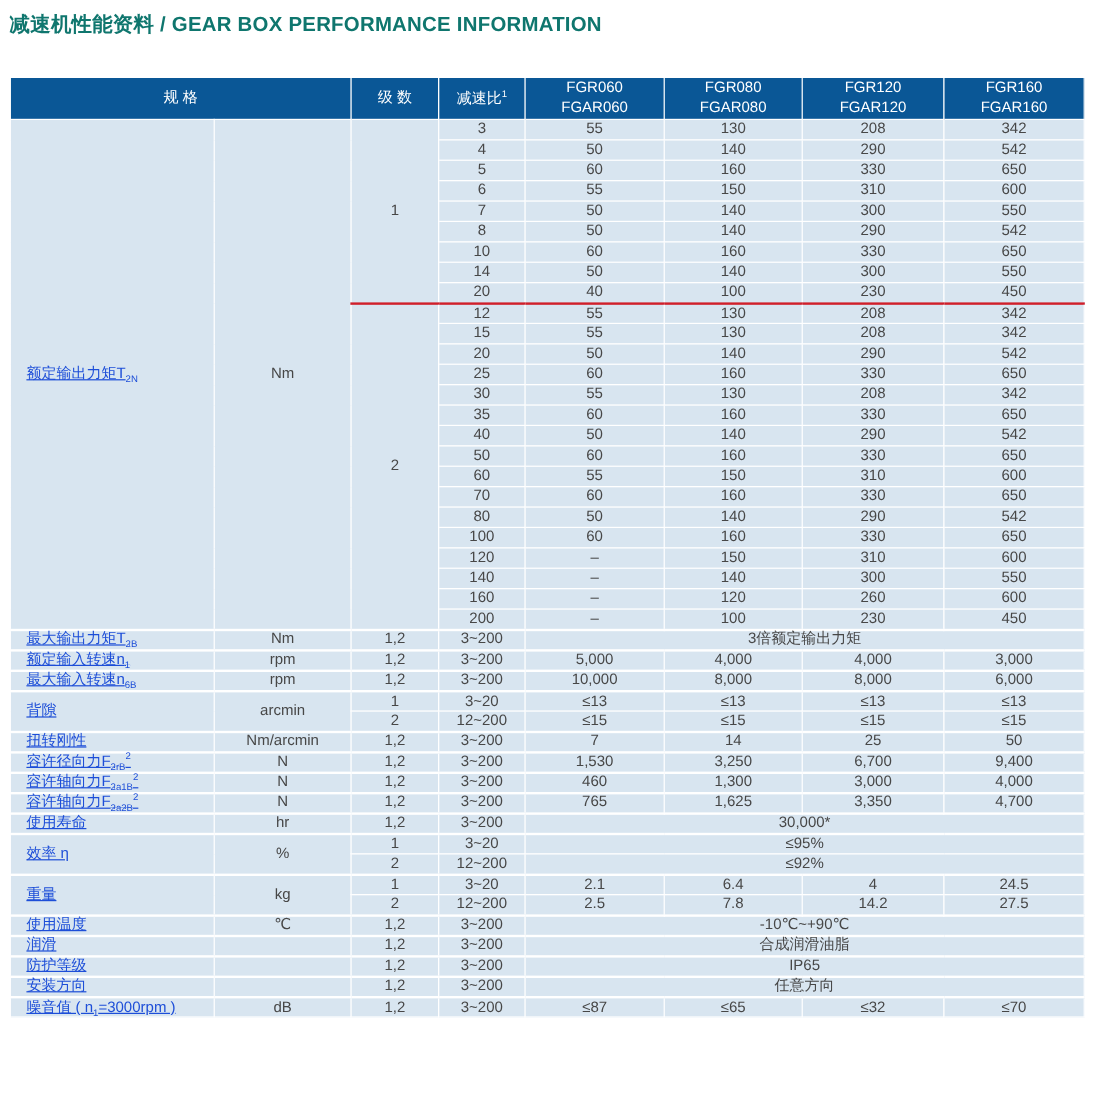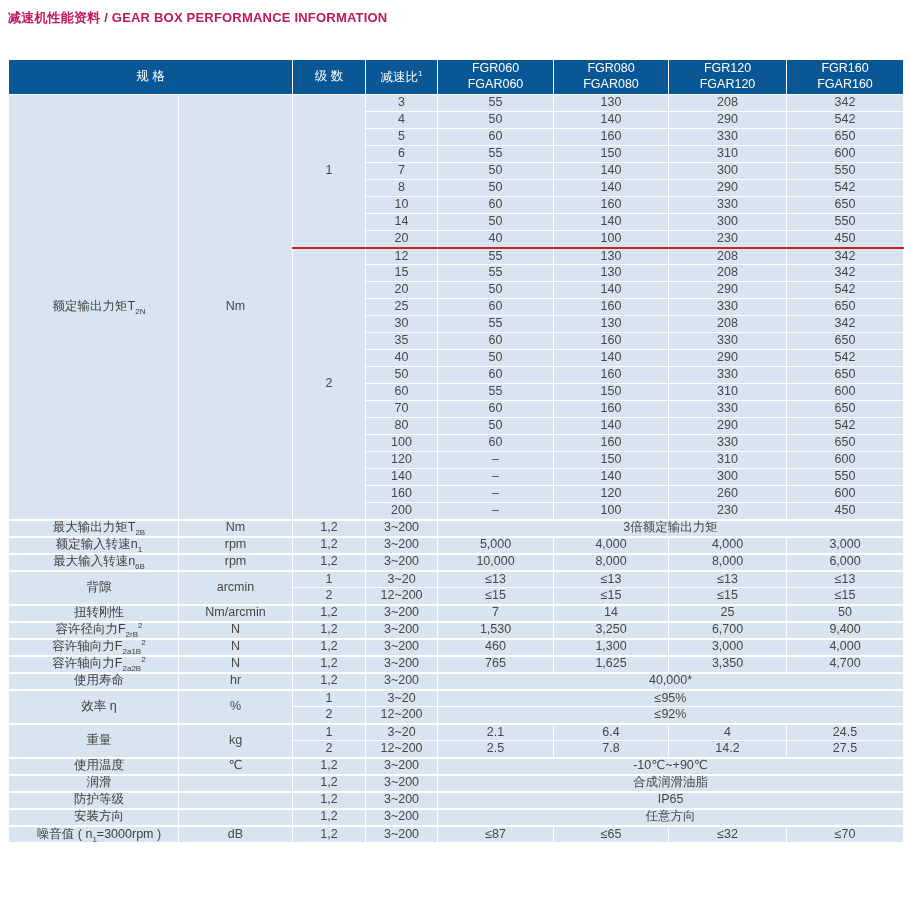--- a/index.html
+++ b/index.html
@@ -3,39 +3,39 @@
 <meta charset="utf-8">
 <style>
   * { box-sizing: border-box; }
   html, body { margin: 0; padding: 0; }
   body {
     width: 911px; height: 919px; background: #ffffff;
     font-family: "Liberation Sans", "DejaVu Sans", sans-serif;
   }
   .page-title {
     margin: 9px 0 0 8px;
-    font-size: 13px; font-weight: 700; color: #be185d;
+    font-size: 17px; font-weight: 700; color: #0f766e;
     letter-spacing: 0.2px;
   }
   table.perf {
     border-collapse: collapse; table-layout: fixed;
     width: 895px; margin: 32px 0 0 8px;
   }
   .perf th {
     background: #0a5796; color: #ffffff; font-weight: 400;
     font-size: 12.5px; line-height: 1.25; height: 35px;
     border: 1px solid #ffffff; padding: 1px 2px; text-align: center;
   }
   .perf th sup { font-size: 8px; }
   .perf td {
     background: #d8e5f0; color: #474747; font-size: 12.5px;
     text-align: center; vertical-align: middle; height: 17px;
     padding: 0 2px; border: 1px solid #ffffff; line-height: 1.05;
   }
-  .perf td.lbl { text-align: center; padding-left: 13px; color: #404040; }
+  .perf td.lbl { text-align: left; padding-left: 13px; color: #1d4ed8; text-decoration: underline; }
   .perf td sub { font-size: 8px; line-height: 0; }
   .perf td sup { font-size: 8px; line-height: 0; }
   tr.red-b td { border-bottom: 2px solid #d01f2a; }
   td.red-b-cell { border-bottom: 2px solid #d01f2a; }
   tr.major td { border-top: 2px solid #ffffff; }
 </style>
 </head>
 <body>
 
 <h1 class="page-title">减速机性能资料 / GEAR BOX PERFORMANCE INFORMATION</h1>
@@ -325,21 +325,21 @@
         <td class="val">765</td>
         <td class="val">1,625</td>
         <td class="val">3,350</td>
         <td class="val">4,700</td>
       </tr>
       <tr class="major">
         <td class="lbl" rowspan="1">使用寿命</td>
         <td class="unit" rowspan="1">hr</td>
         <td class="stage">1,2</td>
         <td class="ratio">3~200</td>
-        <td class="val" colspan="4">40,000*</td>
+        <td class="val" colspan="4">30,000*</td>
       </tr>
       <tr class="major">
         <td class="lbl" rowspan="2">效率 η</td>
         <td class="unit" rowspan="2">%</td>
         <td class="stage">1</td>
         <td class="ratio">3~20</td>
         <td class="val" colspan="4">≤95%</td>
       </tr>
       <tr class="minor">
         <td class="stage">2</td>

